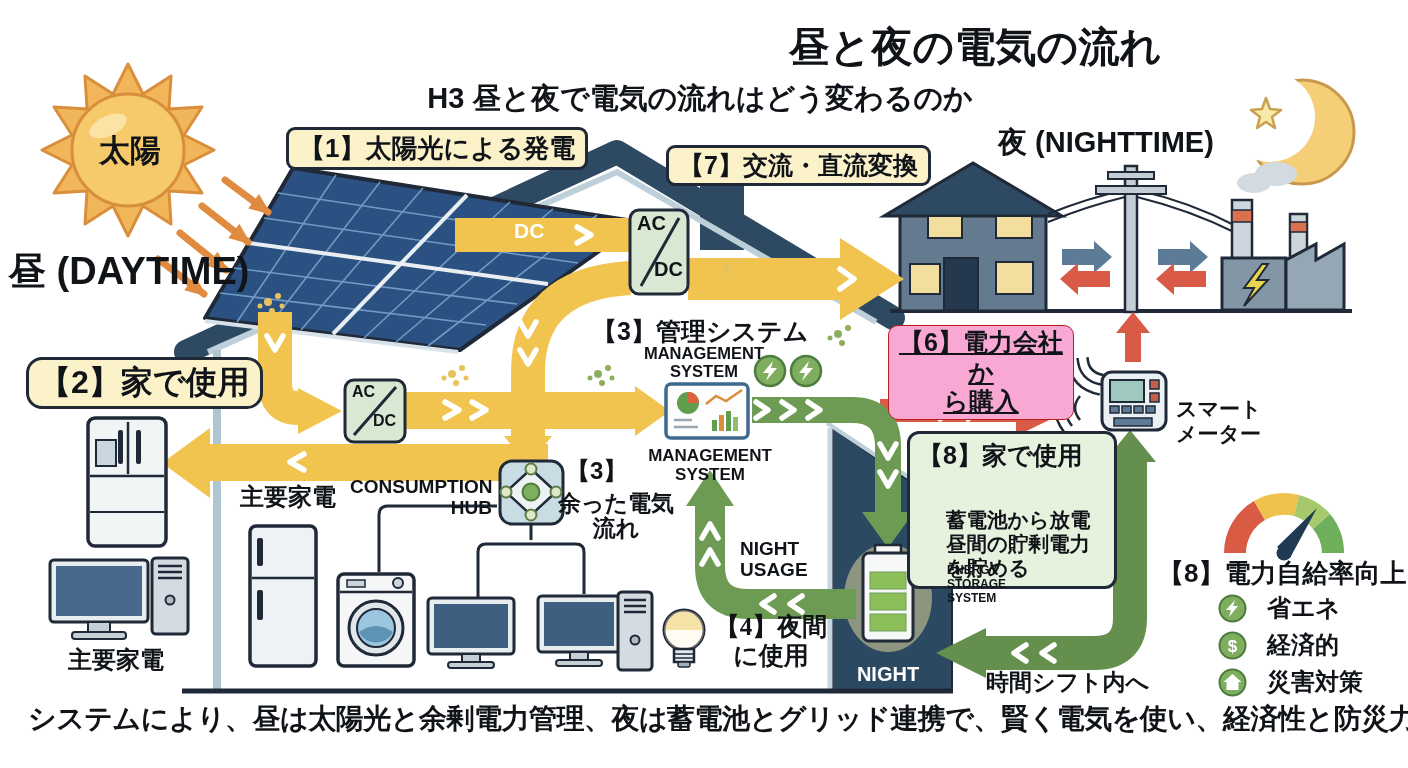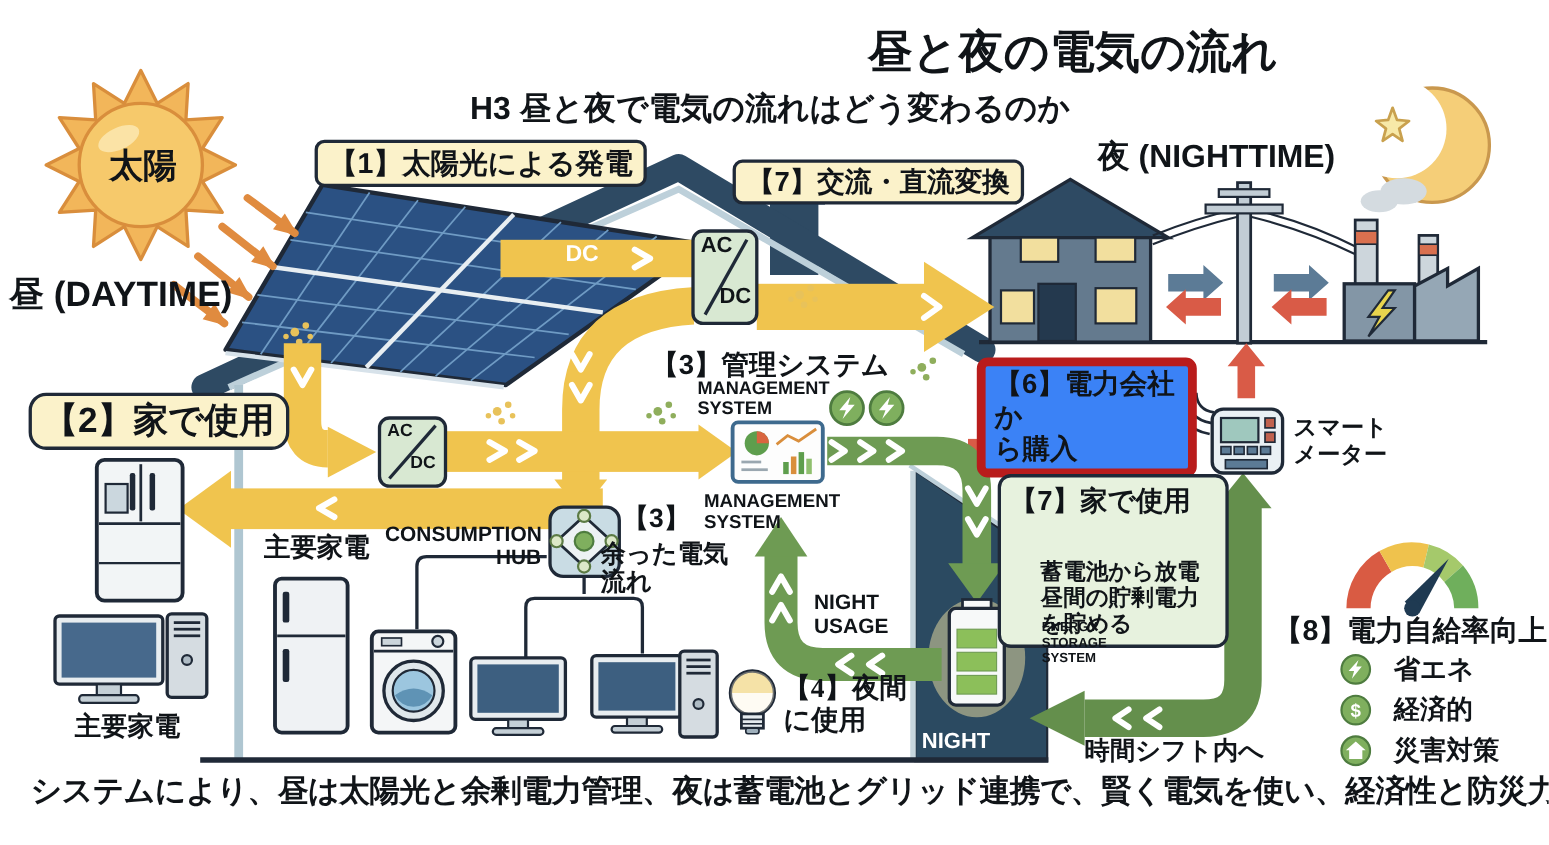--- a/index.html
+++ b/index.html
@@ -3,21 +3,21 @@
 <meta charset="utf-8">
 <style>
   html,body{margin:0;padding:0;background:#fff;}
   .stage{position:relative;width:1408px;height:768px;background:#fff;overflow:hidden;
          font-family:"Liberation Sans","DejaVu Sans",sans-serif;color:#101418;}
   .stage svg.scene{position:absolute;left:0;top:0;}
   .txt{position:absolute;font-weight:bold;white-space:nowrap;}
   .pre{white-space:pre-line;}
   .box{position:absolute;font-weight:bold;background:#FBF2CA;border:3px solid #1F2937;
        border-radius:9px;padding:1px 10px;white-space:nowrap;}
-  .center{text-align:left;}
+  .center{text-align:center;}
   .right{text-align:right;}
   .benefit-row{display:flex;align-items:center;gap:20px;margin-bottom:5px;}
   .benefit-label{font-weight:bold;font-size:24px;}
   #caption{letter-spacing:-0.5px;}
 </style>
 </head>
 <body>
 
 <div class="stage">
 
@@ -353,45 +353,45 @@
     <path d="M774,596 L762,604 L774,612"></path>
     <path d="M802,596 L790,604 L802,612"></path>
     <path d="M1026,645 L1014,653 L1026,661"></path>
     <path d="M1054,645 L1042,653 L1054,661"></path>
   </g>
 </svg>
 
 <div class="txt" style="left:710px;top:20px;width:530px;text-align:center;font-size:41px;">昼と夜の電気の流れ</div>
 <div class="txt" style="left:400px;top:79px;width:600px;text-align:center;font-size:29px;">H3 昼と夜で電気の流れはどう変わるのか</div>
 
-<div class="txt" style="left:8px;top:246px;font-size:32px;">昼 (DAYTIME)</div>
+<div class="txt" style="left:8px;top:246px;font-size:38px;">昼 (DAYTIME)</div>
 <div class="txt" style="left:998px;top:123px;font-size:29px;">夜 (NIGHTTIME)</div>
 <div class="txt" style="left:94px;top:130px;width:72px;text-align:center;font-size:31px;">太陽</div>
 
 <div class="box" style="left:286px;top:127px;font-size:26px;">【1】太陽光による発電</div>
 <div class="box" style="left:666px;top:145px;font-size:25px;">【7】交流・直流変換</div>
 <div class="box" style="left:26px;top:357px;font-size:32px;border-radius:16px;">【2】家で使用</div>
 
 <div class="txt" style="left:592px;top:315px;font-size:25px;">【3】管理システム</div>
 <div class="txt pre center" style="left:634px;top:344px;width:140px;font-size:16.5px;line-height:1.12;">MANAGEMENT
 SYSTEM</div>
 <div class="txt pre center" style="left:640px;top:446px;width:140px;font-size:17px;line-height:1.12;">MANAGEMENT
 SYSTEM</div>
 
-<div class="txt pre center" style="left:888px;top:325px;width:168px;font-size:25px;line-height:1.18;background:#3b82f6;border:8px solid #b91c1c;border-radius:10px;padding:2px 8px;">【6】電力会社か
+<div class="txt pre center" style="left:888px;top:325px;width:168px;font-size:25px;line-height:1.18;background:#f9a8d4;border:1px solid #b91c1c;border-radius:10px;padding:2px 8px;text-decoration:underline;">【6】電力会社か
 ら購入</div>
 
 <div style="position:absolute;left:907px;top:431px;width:188px;background:#E7F2DE;border:3px solid #1F2937;border-radius:12px;padding:5px 8px;">
-  <div class="txt" style="position:static;font-size:25px;">【7】家で使用</div>
+  <div class="txt" style="position:static;font-size:25px;">【8】家で使用</div>
   <div class="txt pre" style="position:static;font-size:20.5px;line-height:1.18;padding-left:28px;margin-top:36px;">蓄電池から放電
 昼間の貯剰電力
 を貯める</div>
 </div>
 
-<div class="txt pre" style="left:1176px;top:376px;font-size:21px;line-height:1.2;">スマート
+<div class="txt pre" style="left:1176px;top:396px;font-size:21px;line-height:1.2;">スマート
 メーター</div>
 
 <div class="txt pre right" style="left:350px;top:477px;width:142px;font-size:19px;line-height:1.08;">CONSUMPTION
 HUB</div>
 
 <div class="txt" style="left:566px;top:455px;font-size:24px;">【3】</div>
 <div class="txt pre center" style="left:546px;top:491px;width:140px;font-size:23px;line-height:1.1;">余った電気
 流れ</div>
 
 <div class="txt pre" style="left:740px;top:538px;font-size:19px;line-height:1.12;">NIGHT

